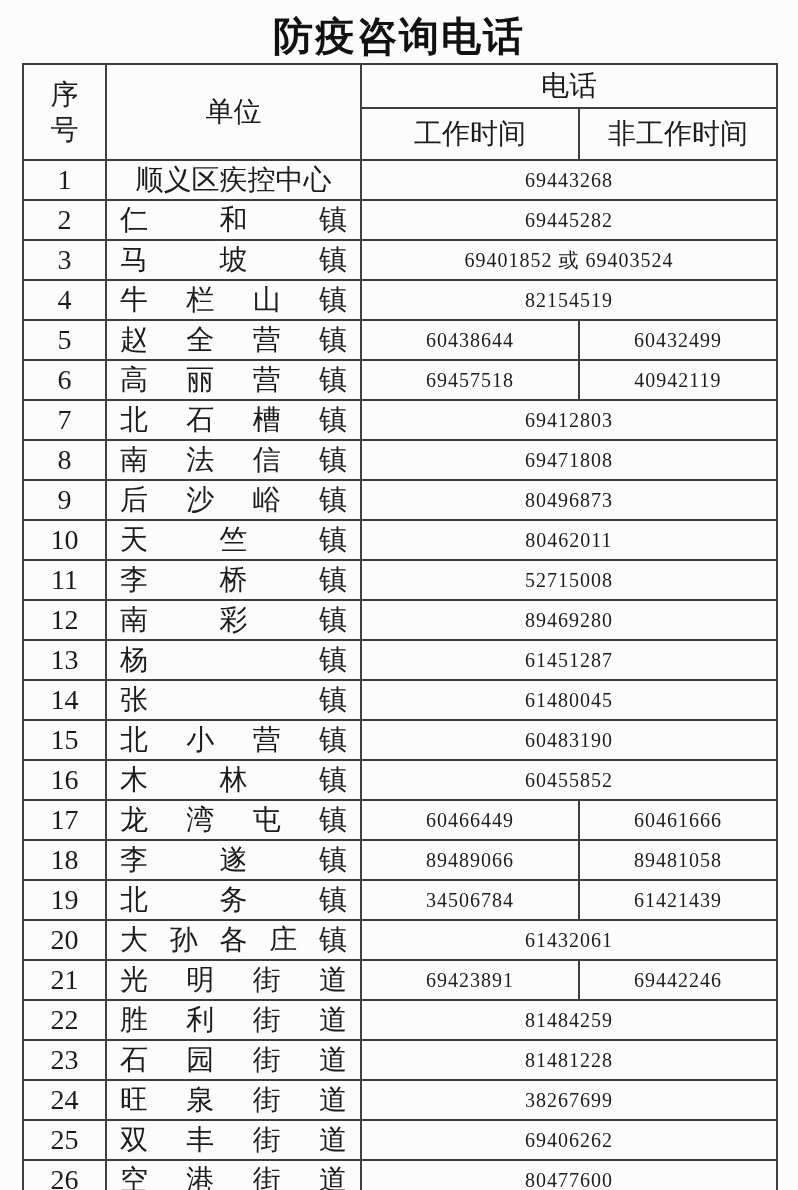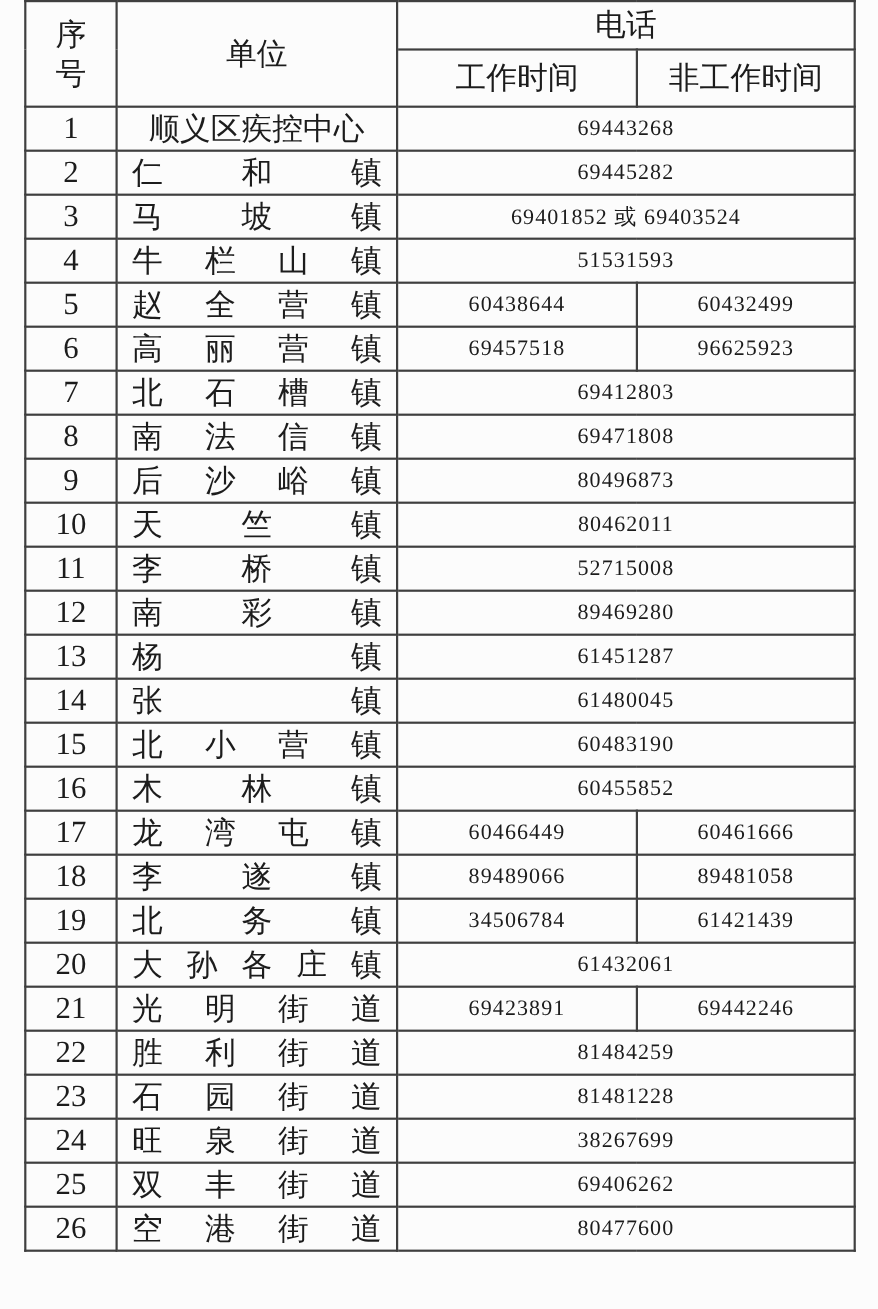--- a/index.html
+++ b/index.html
@@ -86,20 +86,21 @@
   .phone-cell {
     font-family: "Liberation Serif", serif;
     font-size: 20px;
     letter-spacing: 1px;
   }
 </style>
 </head>
 <body>
 
 <div class="page">
+  <h1 class="page-title">防疫咨询电话</h1>
 
   <table class="phone-table">
     <colgroup>
       <col style="width:83px">
       <col style="width:255px">
       <col style="width:218px">
       <col style="width:198px">
     </colgroup>
     <thead>
       <tr class="hrow-1">
@@ -145,21 +146,21 @@
         <tr>
           <td class="index-cell">4</td>
           <td class="unit-cell">
             <div class="spread">
               <span>牛</span>
               <span>栏</span>
               <span>山</span>
               <span>镇</span>
             </div>
           </td>
-          <td colspan="2" class="phone-cell">51531593</td>
+          <td colspan="2" class="phone-cell">82154519</td>
         </tr>
         <tr>
           <td class="index-cell">5</td>
           <td class="unit-cell">
             <div class="spread">
               <span>赵</span>
               <span>全</span>
               <span>营</span>
               <span>镇</span>
             </div>
@@ -171,21 +172,21 @@
           <td class="index-cell">6</td>
           <td class="unit-cell">
             <div class="spread">
               <span>高</span>
               <span>丽</span>
               <span>营</span>
               <span>镇</span>
             </div>
           </td>
           <td class="phone-cell">69457518</td>
-          <td class="phone-cell">96625923</td>
+          <td class="phone-cell">40942119</td>
         </tr>
         <tr>
           <td class="index-cell">7</td>
           <td class="unit-cell">
             <div class="spread">
               <span>北</span>
               <span>石</span>
               <span>槽</span>
               <span>镇</span>
             </div>

